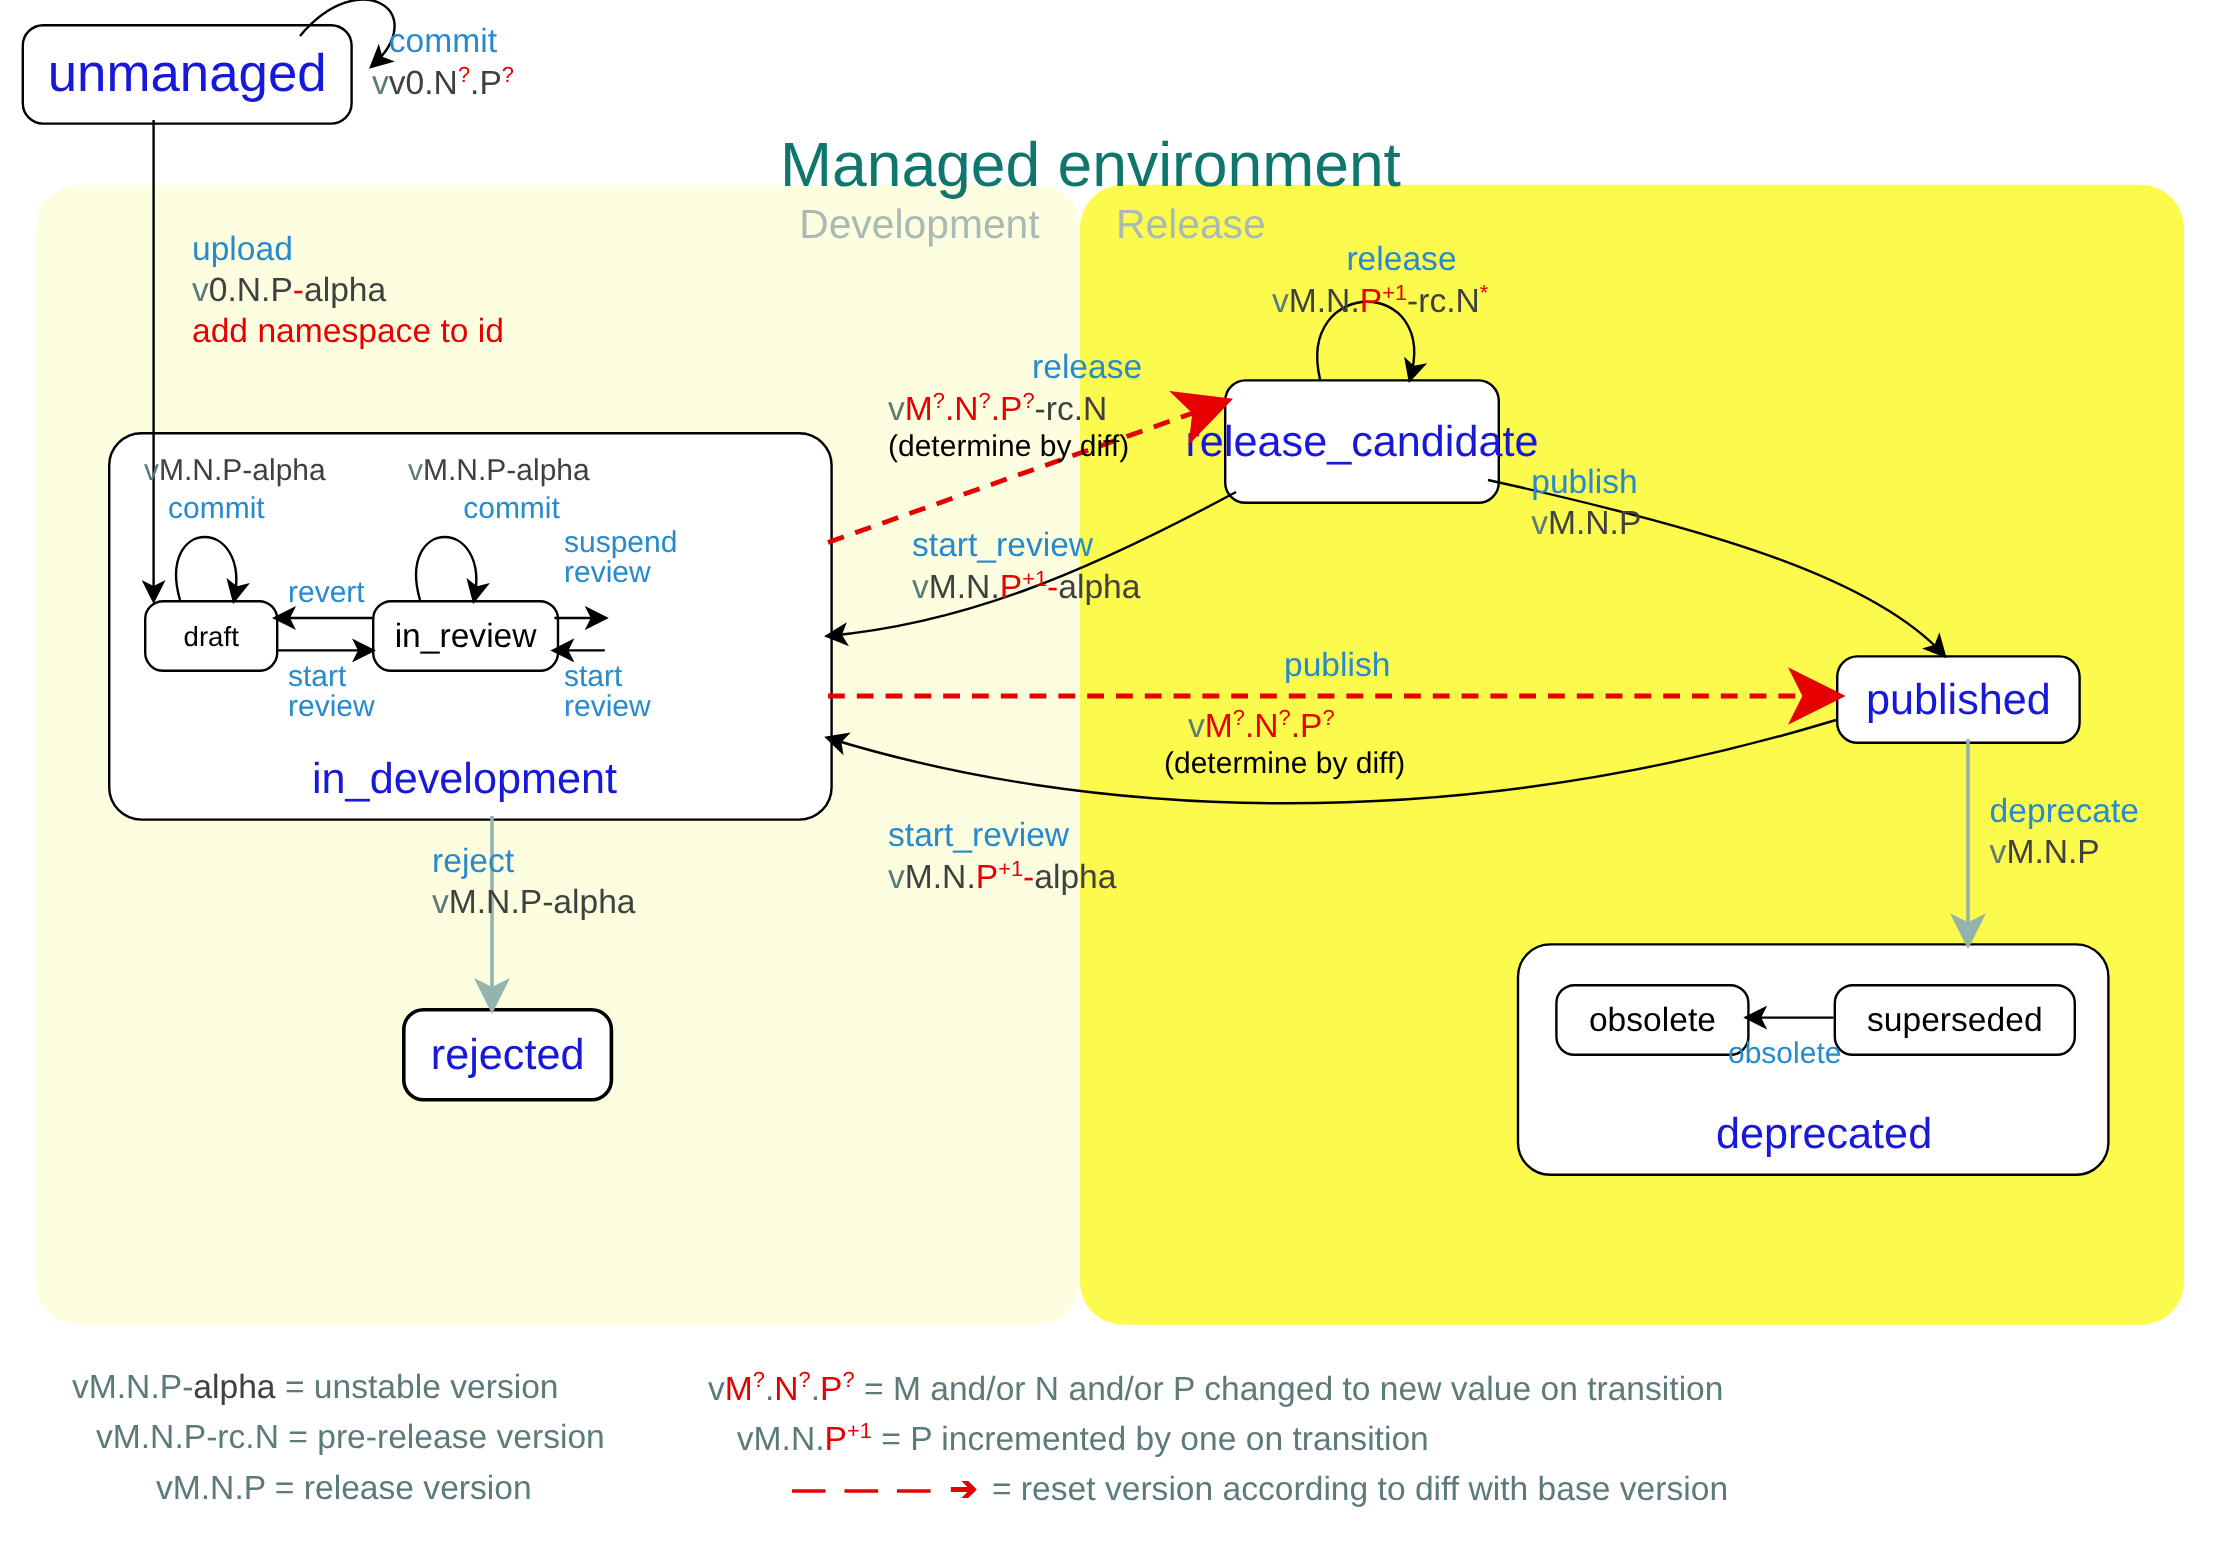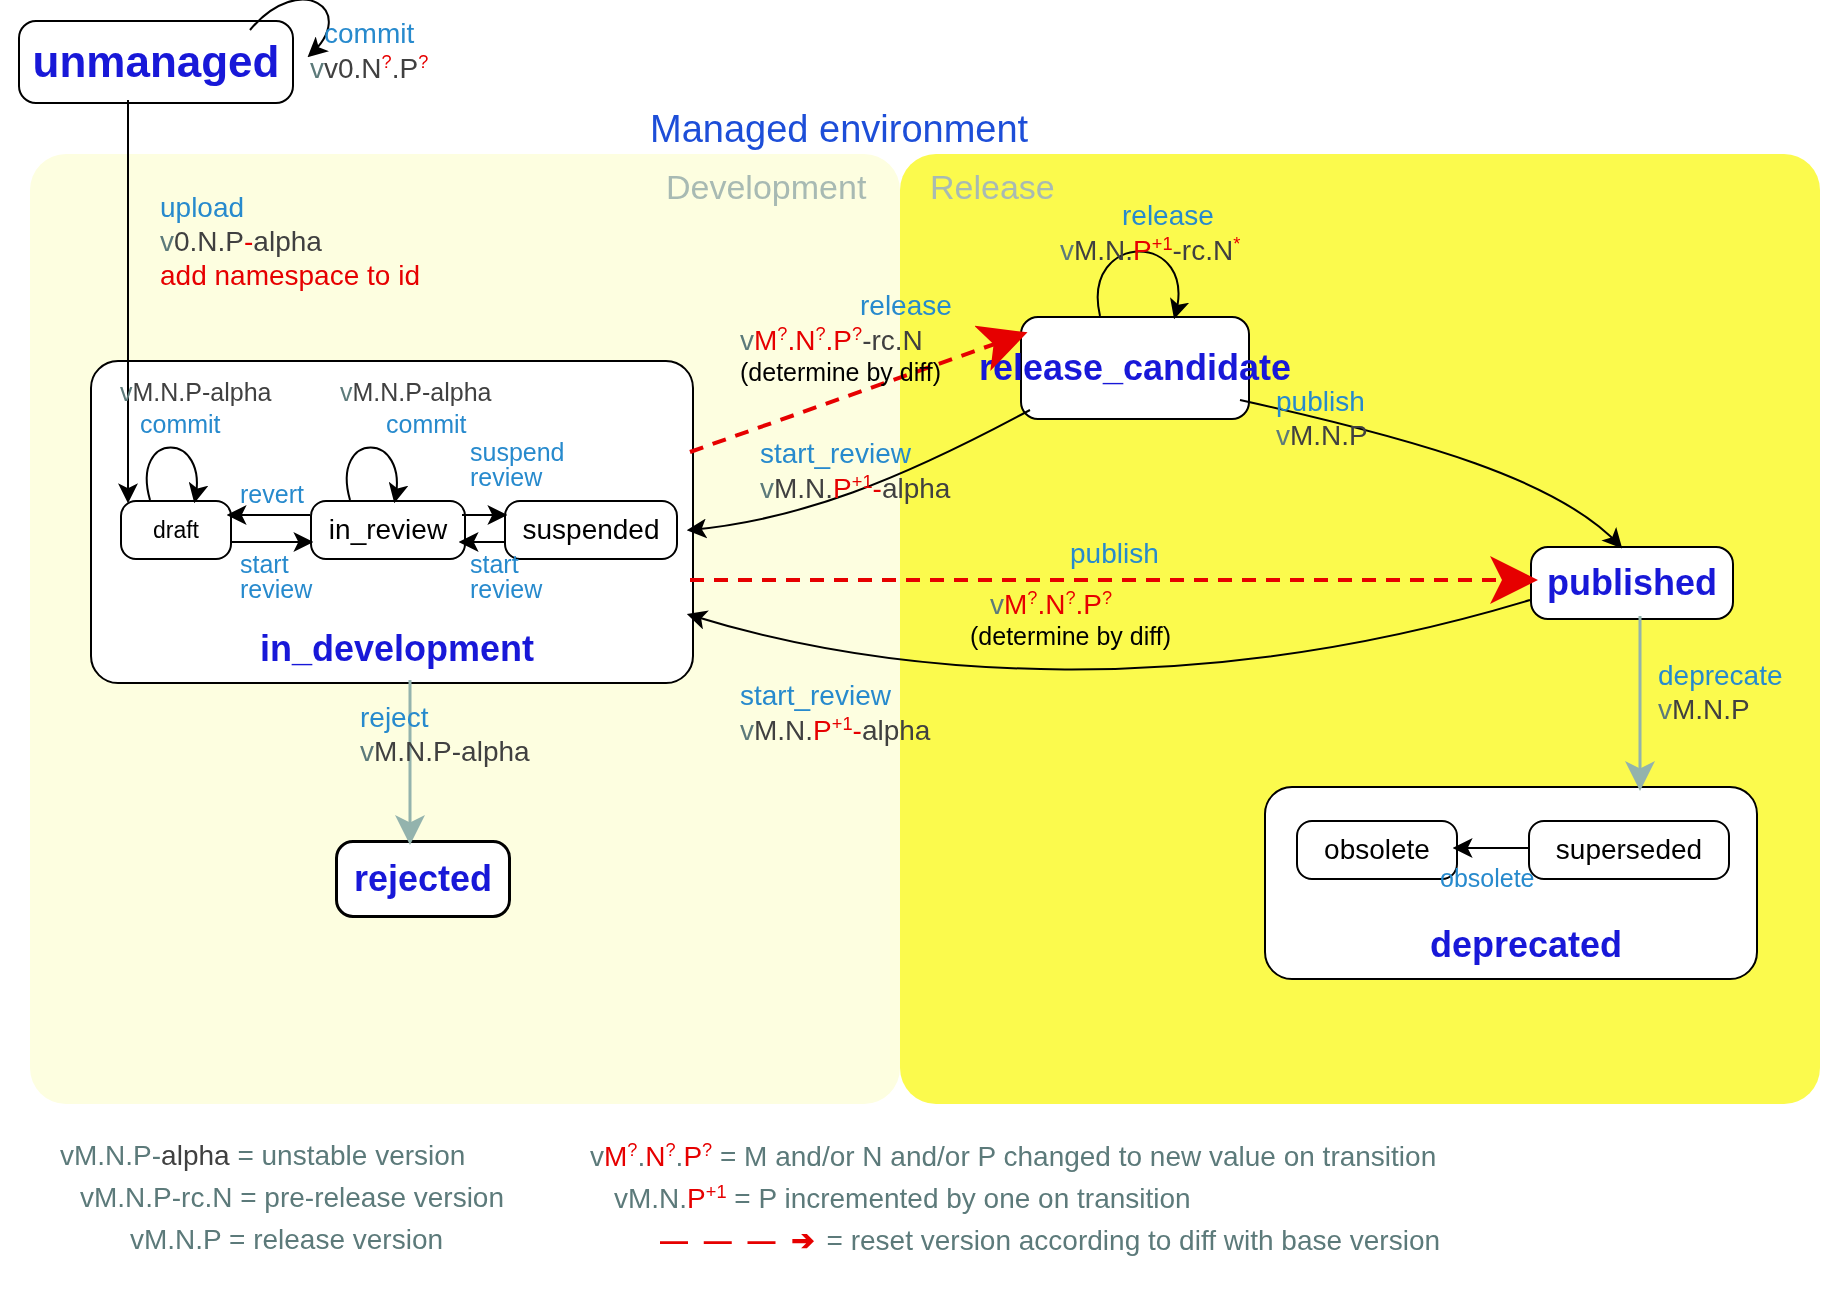--- a/index.html
+++ b/index.html
@@ -1,26 +1,26 @@
 <!DOCTYPE html>
 <html><head>
 <meta charset="utf-8">
 <style>
   html,body{margin:0;padding:0;width:1848px;height:1297px;background:#fff;font-family:Arial,Helvetica,sans-serif;overflow:hidden}
   .canvas{position:relative;width:1848px;height:1297px}
   .abs{position:absolute}
   .state{border:2px solid #000;border-radius:18px;background:#fff;display:flex;align-items:center;justify-content:center;text-align:center;line-height:1.1}
-  .state-lbl{color:#1818d8;font-weight:700}
+  .state-lbl{color:#1818d8;font-weight:400}
   .sub-lbl{color:#000;font-weight:400}
   .region{border-radius:36px}
   .dev-region{background:#fdfee0}
   .rel-region{background:#fbfa4d}
   .nested{border:2px solid #000;border-radius:28px;background:#fff}
   .small-state{border:2px solid #000;border-radius:16px;background:#fff;display:flex;align-items:center;justify-content:center}
-  .big-title{color:#1d4ed8;font-size:38px}
+  .big-title{color:#0f766e;font-size:52px}
   .sub-title{color:#a8bab3;font-size:34px}
   .blue{color:#278acd}
   .green{color:#404040}
   .red{color:#e60000}
   .grey{color:#5c7a7a}
   .black{color:#000}
   .lbl{font-size:28px;white-space:nowrap}
   .lbl-sm{font-size:25px;white-space:nowrap}
   .fz36{font-size:36px}
   .fz44{font-size:44px}
@@ -50,23 +50,20 @@
 </div>
 
 <div class="abs small-state" style="left:120px;top:500px;width:108px;height:56px">
   <span class="sub-lbl" style="font-size:23px">draft</span>
 </div>
 
 <div class="abs small-state" style="left:310px;top:500px;width:152px;height:56px">
   <span class="sub-lbl" style="font-size:28px">in_review</span>
 </div>
 
-<div class="abs small-state" style="left:504px;top:500px;width:170px;height:56px">
-  <span class="sub-lbl" style="font-size:28px">suspended</span>
-</div>
 
 <div class="abs state" style="left:335px;top:840px;width:170px;height:72px;border-width:3px">
   <span class="state-lbl fz36">rejected</span>
 </div>
 
 <div class="abs state" style="left:1020px;top:316px;width:226px;height:100px;">
   <span class="state-lbl fz36">release_</span>
   <span class="state-lbl fz36">candidate</span>
 </div>
 

